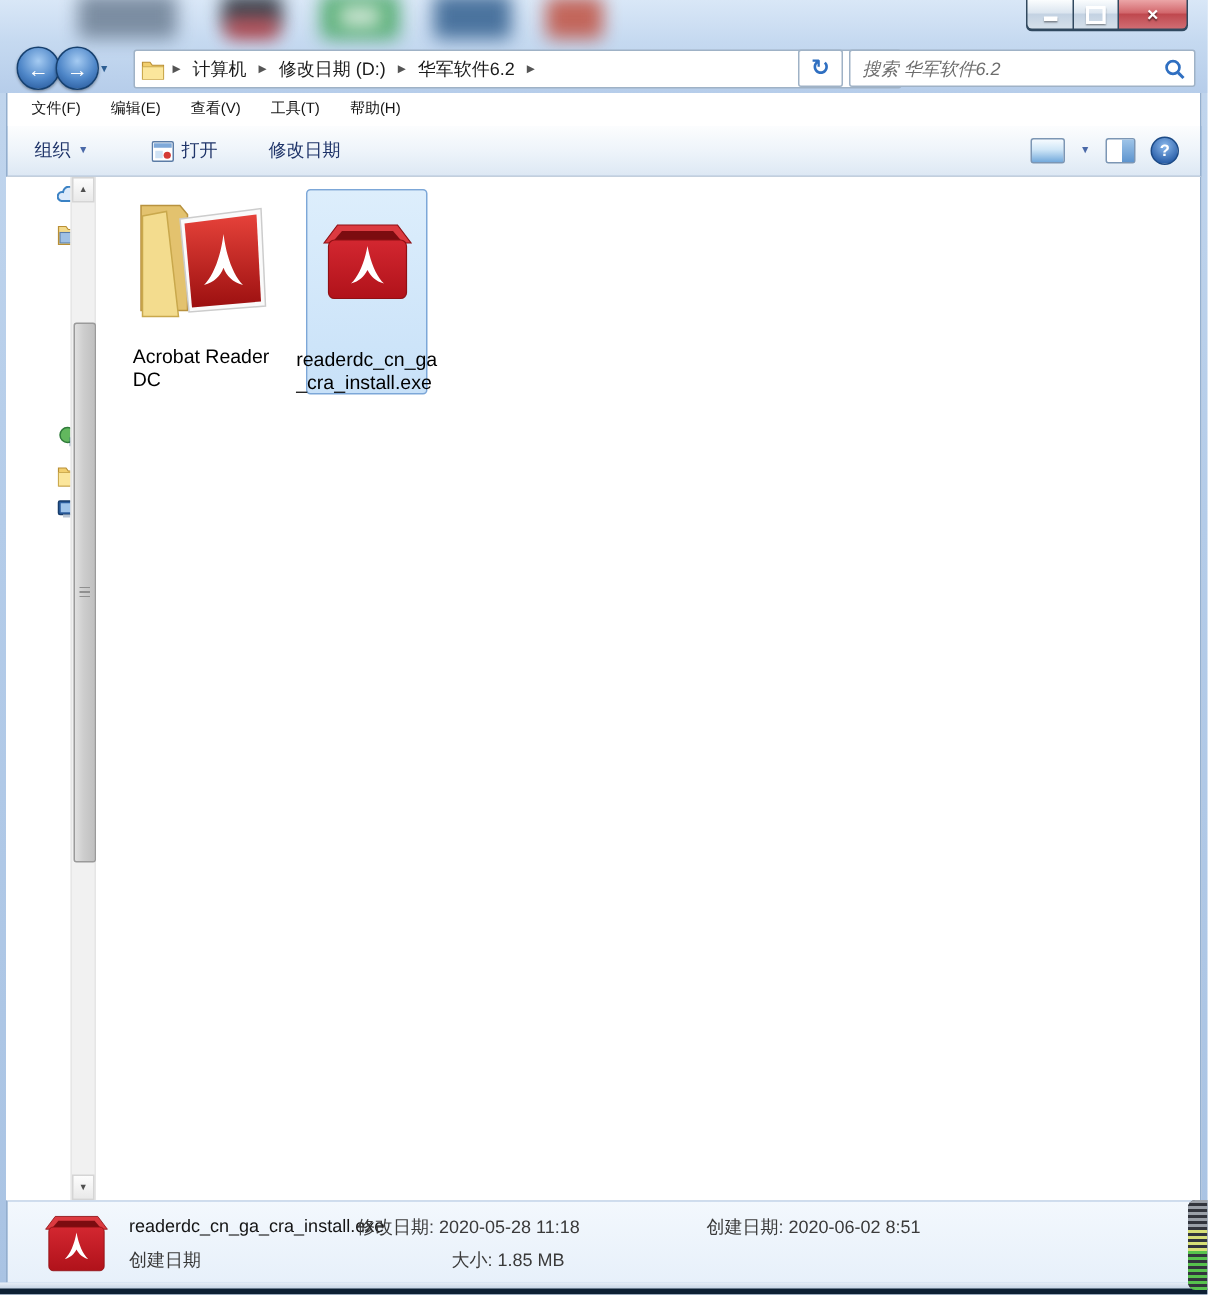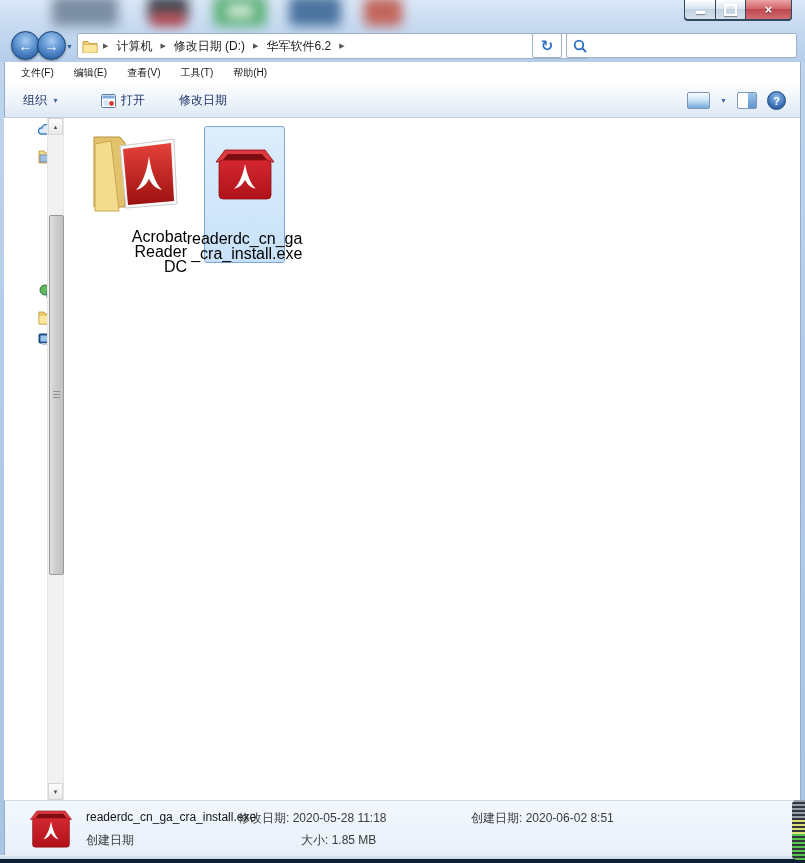--- a/index.html
+++ b/index.html
@@ -27,21 +27,21 @@
   .glyph-close{color:#fff;font-size:13px;font-weight:bold;text-shadow:0 1px 1px rgba(0,0,0,.5);line-height:19px}
 
   
   .nav-btn{width:27px;height:27px;border-radius:50%;border:1px solid #16406f;
     background:radial-gradient(circle at 50% 32%,#a5cbf2 0%,#4e86c8 55%,#1f4f90 100%);
     color:#fff;font-size:14px;font-weight:bold;display:flex;align-items:center;justify-content:center;
     box-shadow:0 1px 2px rgba(0,0,0,.35);cursor:pointer;z-index:5}
   .nav-drop{font-size:7px;color:#2d5e93;top:43px;left:66px;cursor:pointer}
   .field{background:#fff;border:1px solid #9fb2c6;border-radius:2px;height:25px;box-sizing:border-box;
     display:flex;align-items:center}
-  .addr{left:77px;top:33px;width:512px;padding:12px 4px}
+  .addr{left:89px;top:33px;width:512px;padding:12px 4px}
   .crumb-sep{font-size:7px;color:#555;padding:0 5px}
   .crumb{font-size:12px;color:#1c1c1c;padding:1px 3px;cursor:pointer;white-space:nowrap}
   .addr-drop{margin-left:auto;font-size:8px;color:#41607f;padding:0 6px;cursor:pointer}
   .refresh-btn{left:532px;top:33px;width:30px;justify-content:center;cursor:pointer}
   .refresh-glyph{color:#2f6fc1;font-size:15px;font-weight:bold;line-height:1}
   .search{left:566px;top:33px;width:231px;padding:0 6px}
   .search input{flex:1;border:none;outline:none;font-size:12px;font-family:inherit;background:transparent;color:#222;min-width:0}
   .search input::placeholder{font-style:italic;color:#6d6d6d}
 
   
@@ -84,21 +84,21 @@
     background:linear-gradient(90deg,#e0e0e0,#cdcdcd 45%,#c0c0c0);border:1px solid #9a9a9a;border-radius:2px}
   .thumb::after{content:"";position:absolute;left:3px;top:50%;margin-top:-4px;width:7px;height:7px;
     background:repeating-linear-gradient(180deg,#8f8f8f 0 1px,transparent 1px 3px)}
 
   
   .item{position:absolute;display:flex;flex-direction:column;align-items:center;cursor:pointer;
     border:1px solid transparent;border-radius:3px;box-sizing:border-box}
   .item-folder{left:80px;top:124px;width:108px;height:140px}
   .item-exe{left:204px;top:126px;width:81px;height:137px;
     background:linear-gradient(180deg,#ddeefc 0%,#c8e1f8 100%);border-color:#7ca7d8}
-  .item-label{font-size:16px;line-height:15px;color:#000;text-align:right}
+  .item-label{font-size:13px;line-height:15px;color:#000;text-align:left}
   .item-label span{display:block}
   .exe-icon-wrap{margin-top:20px}
   .exe-label{margin-top:26px}
   .folder-label{margin-top:10px}
 
   
   .details{left:4px;top:800px;width:797px;height:55px;box-sizing:border-box;
     background:linear-gradient(180deg,#f3f8fd,#e7f0fa);border-top:1px solid #cfdcec;
     border-left:1px solid #93aecd;border-right:1px solid #93aecd}
   .dtext{position:absolute;font-size:12px;color:#3a3a3a;white-space:nowrap}
@@ -163,20 +163,21 @@
   <span class="crumb">华军软件6.2</span>
   <span class="crumb-sep">▶</span>
   <span class="addr-drop">▼</span>
 </div>
 
 <div class="abs field refresh-btn">
   <span class="refresh-glyph">↻</span>
 </div>
 
 <div class="abs field search">
+  <input type="text" placeholder="搜索 华军软件6.2" style="">
   <span style="display:flex;cursor:pointer">
     <svg width="14" height="14" viewBox="0 0 14 14">
         <circle cx="6" cy="6" r="4.3" fill="none" stroke="#2f6fc1" stroke-width="1.8"></circle>
         <line x1="9.4" y1="9.4" x2="13" y2="13" stroke="#2f6fc1" stroke-width="2"></line>
       </svg>
   </span>
 </div>
 
 <div class="abs menubar">
   <span class="menu-item" style="margin-left:6px">文件(F)</span>

